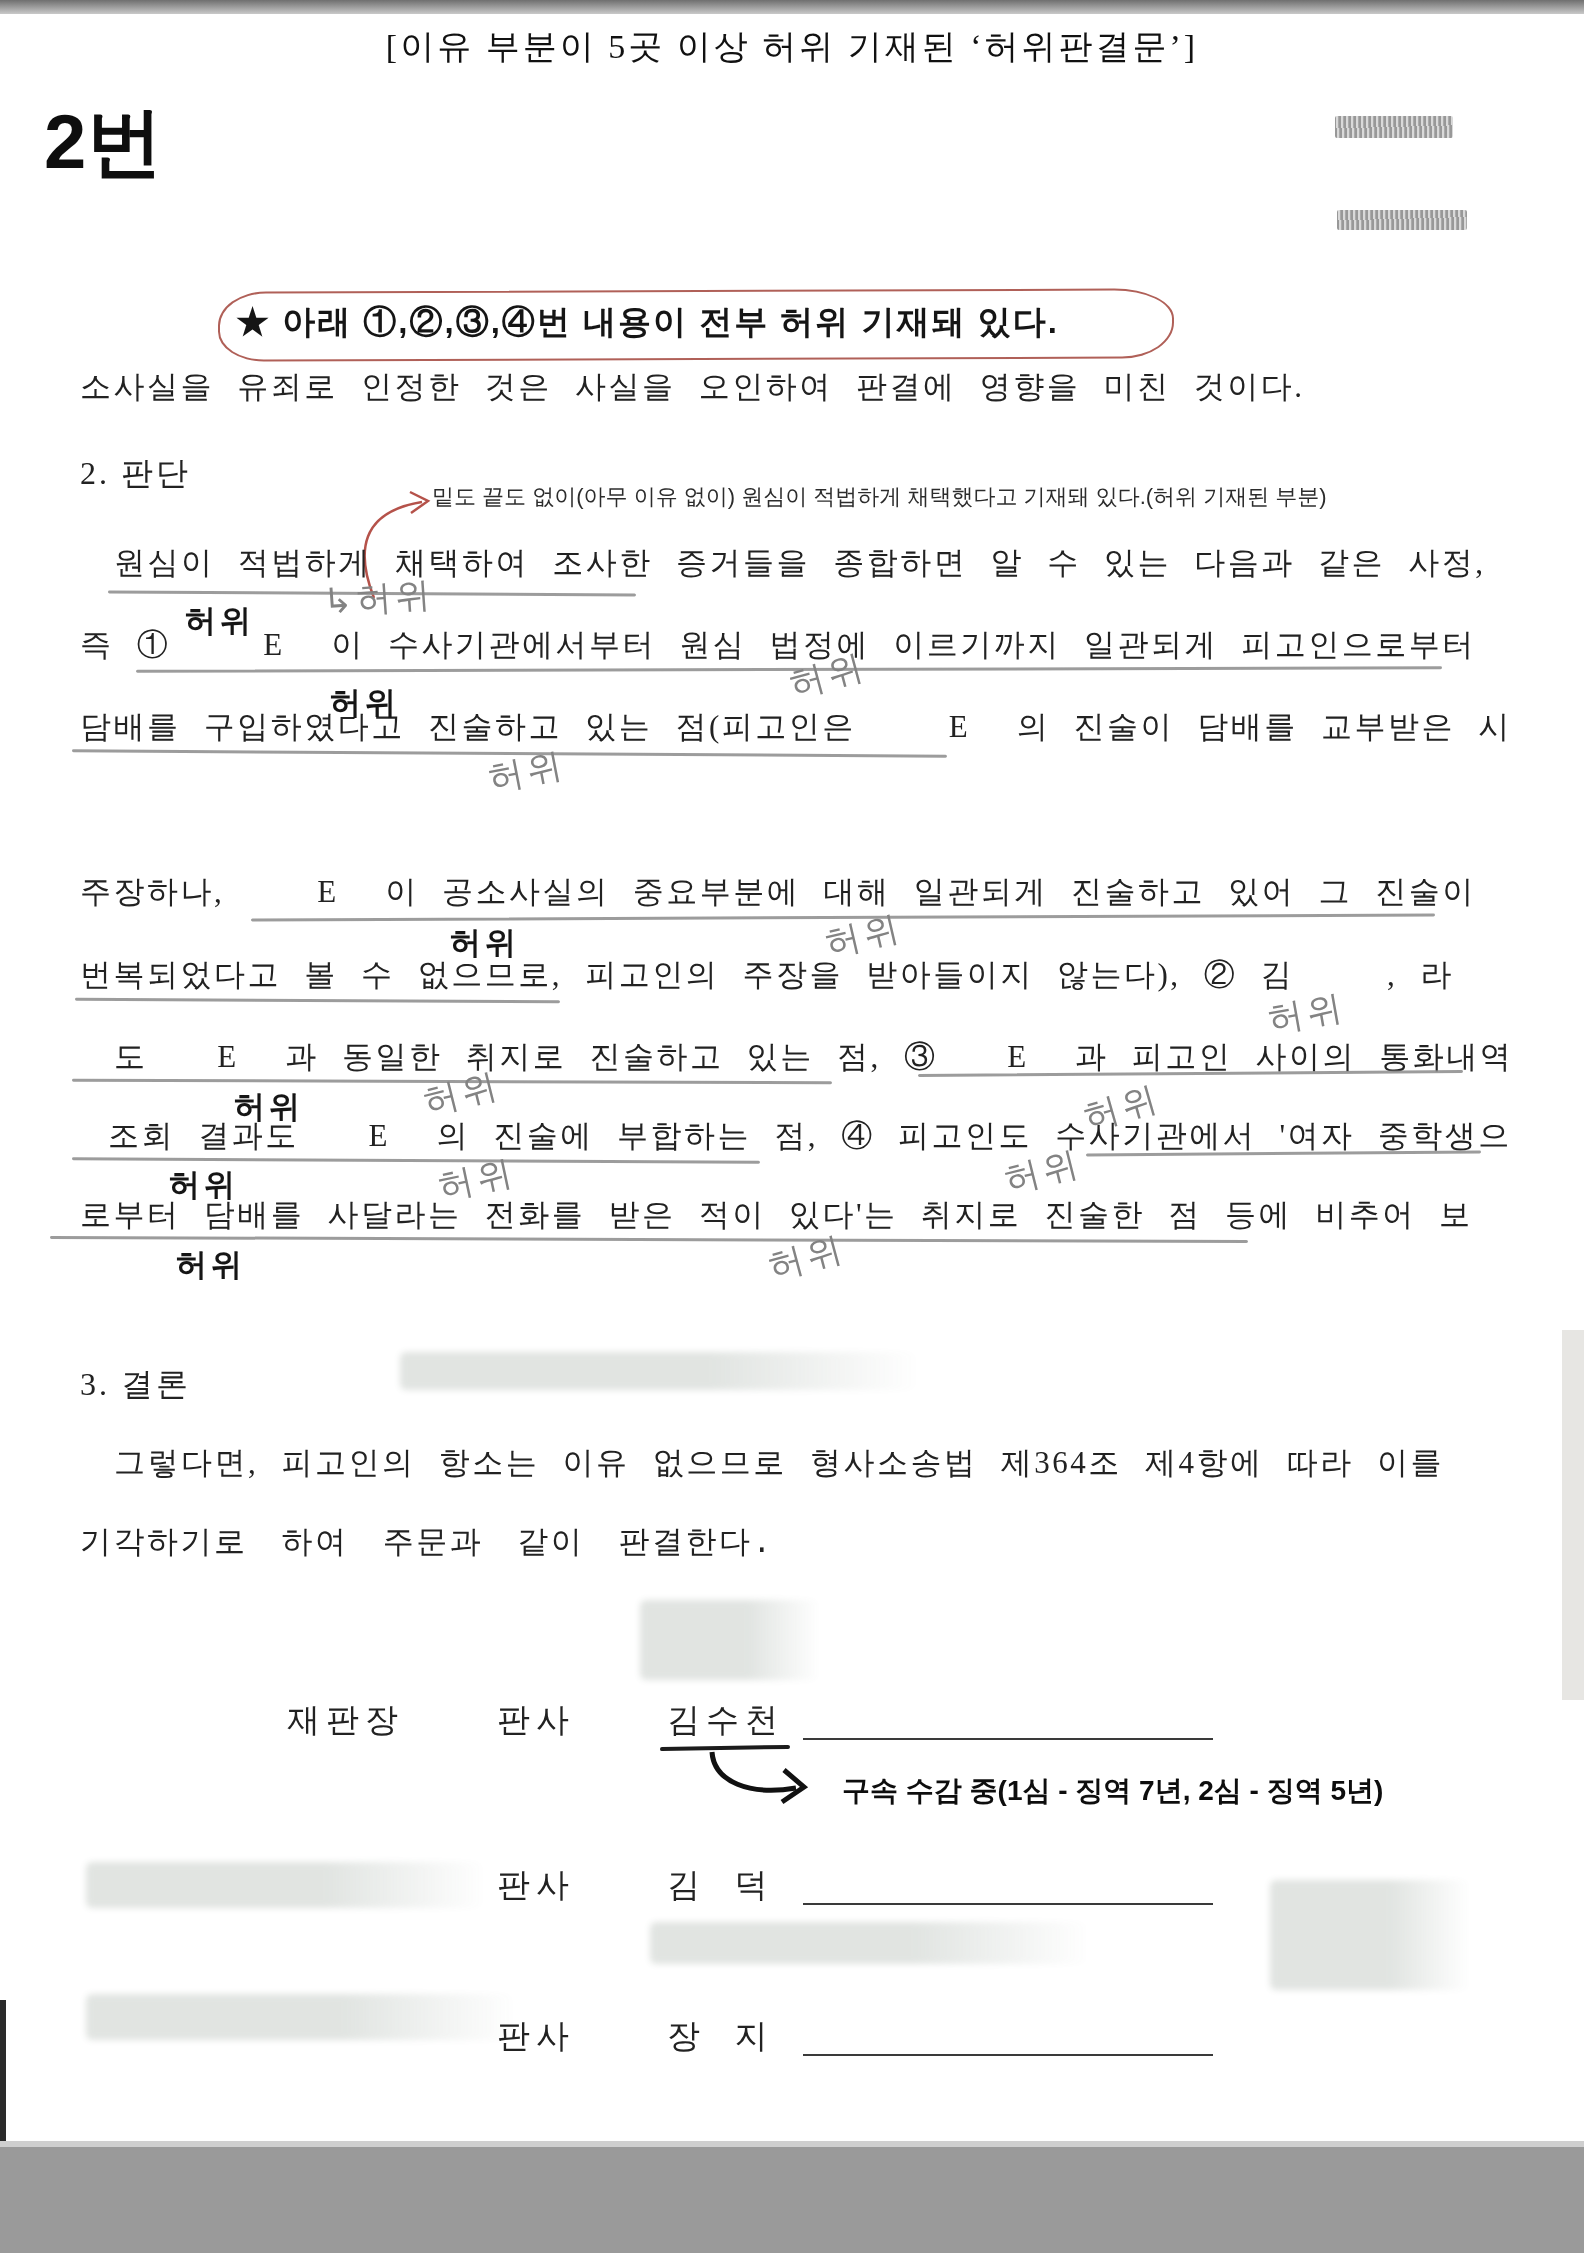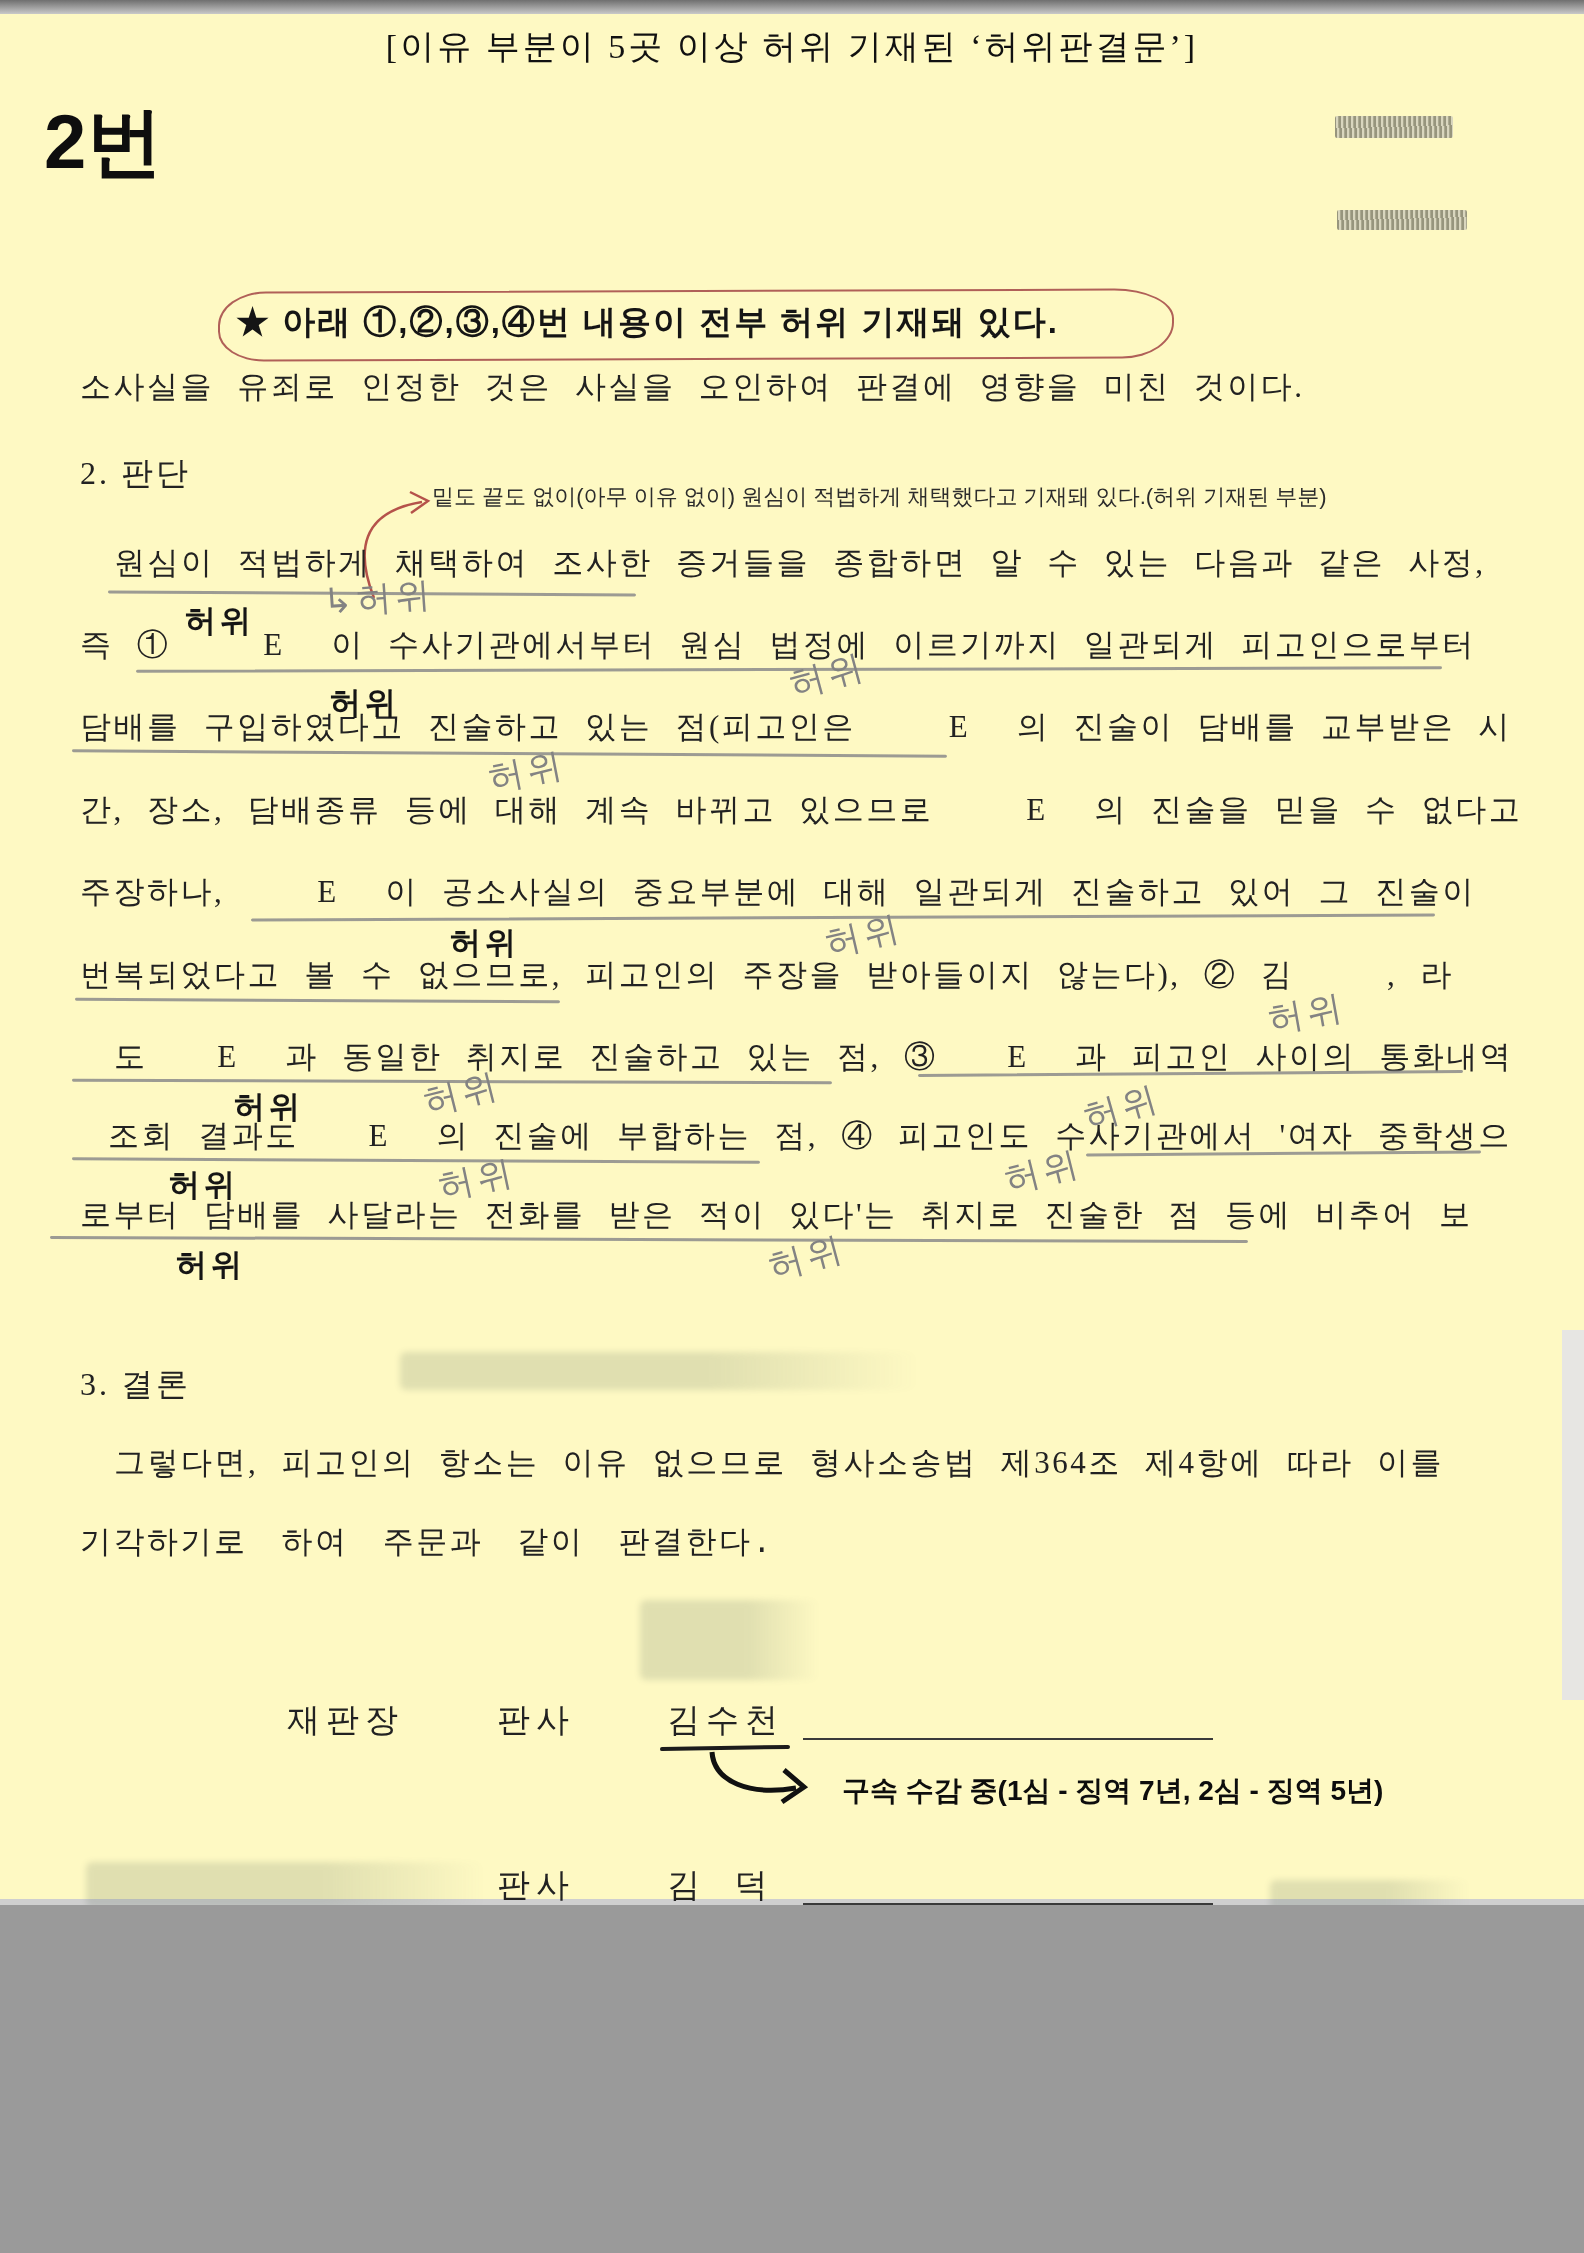--- a/index.html
+++ b/index.html
@@ -1,16 +1,16 @@
 <!DOCTYPE html>
 <html><head>
 <meta charset="utf-8">
 <style>
   html,body{margin:0;padding:0;background:#9a9a9a;}
-  #page{position:relative;width:1584px;height:1905px;background:#fef9c3;overflow:hidden;
+  #page{position:relative;width:1584px;height:2147px;background:#ffffff;overflow:hidden;
         font-family:"Liberation Serif",serif;color:#1f1f1f;}
   .abs{position:absolute;}
   
   .scan-top{left:0;top:0;width:1584px;height:14px;background:linear-gradient(#6f6f6f,#c9c9c9);}
   .scan-left-bottom{left:0;top:2000px;width:6px;height:170px;background:#2a2a2a;}
   .scan-right-band{right:0;top:1330px;width:22px;height:370px;background:#e7e6e3;}
   .scan-bottom{left:0;bottom:0;width:1584px;height:6px;background:#cfcfcf;}
   
   .doc-title{left:0;top:24px;width:1584px;text-align:center;font-size:34px;letter-spacing:3px;color:#111;}
   .case-label{left:44px;top:92px;font-family:"Liberation Sans",sans-serif;font-weight:bold;font-size:76px;color:#0e0e0e;}
@@ -67,21 +67,20 @@
 
   <svg class="abs" style="left:352px;top:486px;" width="96" height="118">
     <path d="M22,112 C4,66 8,26 70,16" fill="none" stroke="#b5524a" stroke-width="2.5"></path>
     <path d="M58,6 L76,15 L59,27" fill="none" stroke="#b5524a" stroke-width="2.5"></path>
   </svg>
   <div class="abs margin-note" style="left:432px;top:482px;">밑도 끝도 없이(아무 이유 없이) 원심이 적법하게 채택했다고 기재돼 있다.(허위 기재된 부분)</div>
 
   <div class="abs bodyline" style="left:114px;top:542px;">원심이 적법하게 채택하여 조사한 증거들을 종합하면 알 수 있는 다음과 같은 사정,</div>
   <div class="abs bodyline" style="left:80px;top:624px;">즉 ①    E  이 수사기관에서부터 원심 법정에 이르기까지 일관되게 피고인으로부터</div>
   <div class="abs bodyline" style="left:80px;top:706px;">담배를 구입하였다고 진술하고 있는 점(피고인은    E  의 진술이 담배를 교부받은 시</div>
-  <div class="abs bodyline" style="left:80px;top:789px;">간, 장소, 담배종류 등에 대해 계속 바뀌고 있으므로    E  의 진술을 믿을 수 없다고</div>
   <div class="abs bodyline" style="left:80px;top:871px;">주장하나,    E  이 공소사실의 중요부분에 대해 일관되게 진술하고 있어 그 진술이</div>
   <div class="abs bodyline" style="left:80px;top:954px;">번복되었다고 볼 수 없으므로, 피고인의 주장을 받아들이지 않는다), ② 김    , 라</div>
   <div class="abs bodyline" style="left:114px;top:1036px;">도   E  과 동일한 취지로 진술하고 있는 점, ③   E  과 피고인 사이의 통화내역</div>
   <div class="abs bodyline" style="left:80px;top:1115px;margin-left:28px;">조회 결과도   E  의 진술에 부합하는 점, ④ 피고인도 수사기관에서 '여자 중학생으</div>
   <div class="abs bodyline" style="left:80px;top:1194px;">로부터 담배를 사달라는 전화를 받은 적이 있다'는 취지로 진술한 점 등에 비추어 보</div>
 
   <div class="abs pline" style="left:108px;top:592px;width:528px;transform:rotate(.35deg);"></div>
   <div class="abs pline" style="left:136px;top:668px;width:1306px;transform:rotate(-.15deg);"></div>
   <div class="abs pline" style="left:72px;top:752px;width:875px;transform:rotate(.35deg);"></div>
   <div class="abs pline" style="left:251px;top:916px;width:1184px;transform:rotate(-.25deg);"></div>

